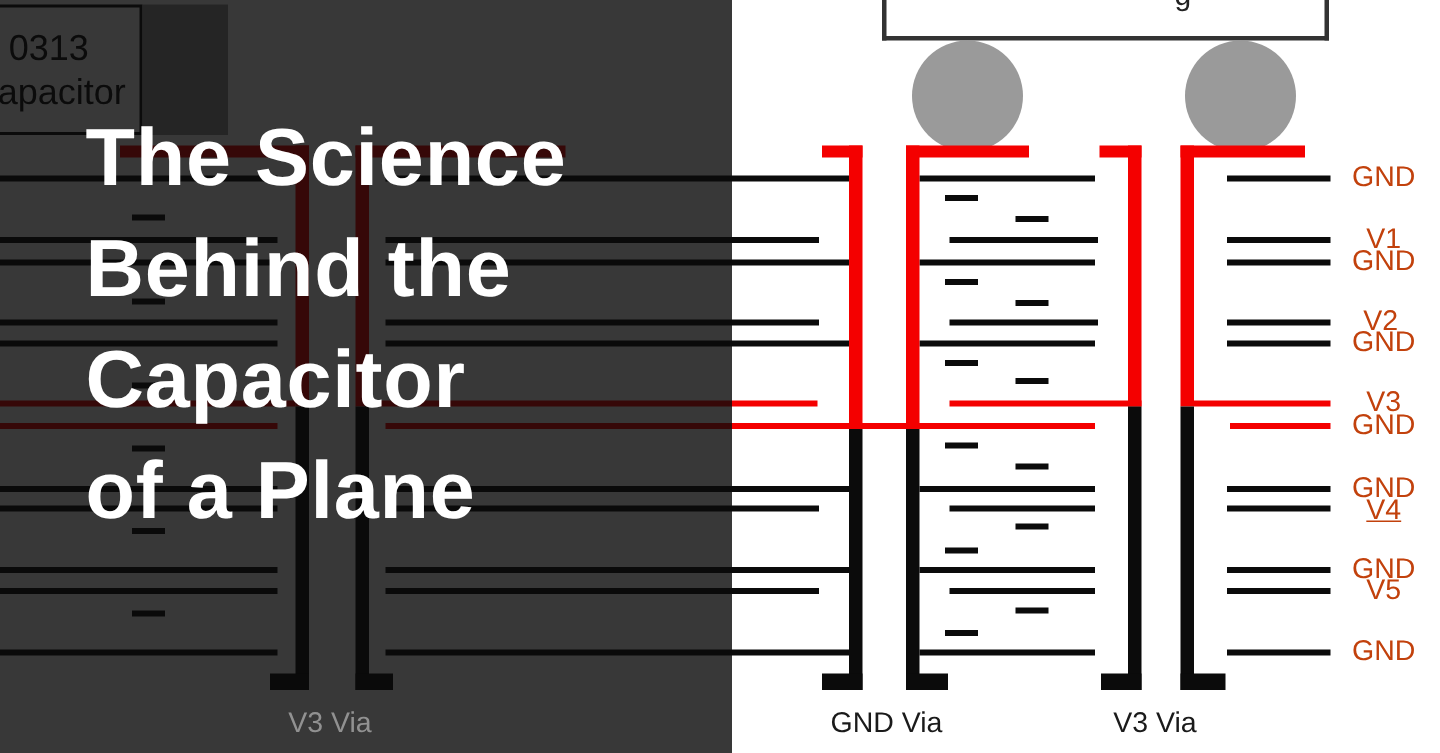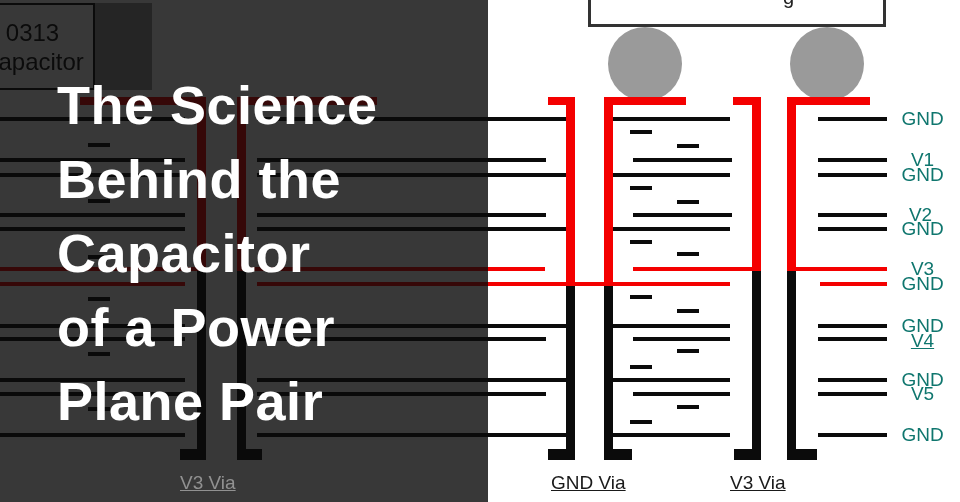--- a/index.html
+++ b/index.html
@@ -2,22 +2,22 @@
 <html><head>
 <meta charset="utf-8">
 <style>
   html,body { margin:0; padding:0; }
   body { width:960px; height:502px; overflow:hidden; background:#fff;
          font-family:"Liberation Sans", sans-serif; }
   #stage { position:relative; width:960px; height:502px; background:#fff; overflow:hidden; }
   #stage div { position:absolute; box-sizing:border-box; }
 
   
-  .layer-label { font-size:19px; line-height:16px; color:#0f766e; width:55px; text-align:center; z-index:2; }
-  .via-bottom-label { font-size:19px; line-height:16px; color:#1a1a1a; width:80px; text-align:left; z-index:2;text-decoration:underline; }
+  .layer-label { font-size:19px; line-height:16px; color:#c2410c; width:55px; text-align:center; z-index:2; }
+  .via-bottom-label { font-size:19px; line-height:16px; color:#1a1a1a; width:80px; text-align:center; z-index:2; }
   .via-bottom-label.dim { color:#919191; z-index:10; }
 
   #callout-box { left:-30px; top:3px; width:125px; height:87px; background:#ffffff;
                  border:2px solid #111; z-index:2;
                  display:flex; flex-direction:column; align-items:center; justify-content:center; }
   #callout-box .callout-line { position:static; font-size:24px; line-height:29px; color:#111; white-space:nowrap; }
 
   #capacitor-body { left:95px; top:3px; width:57px; height:87px; background:#9a9a9a; z-index:2; }
 
   #package-left-edge  { left:588px; top:0; width:3px; height:27px; background:#333; z-index:1; }
@@ -158,17 +158,16 @@
   <div class="via-bottom-label dim" style="left:180px;top:475px;">V3 Via</div>
   <div class="via-bottom-label" style="left:551px;top:475px;">GND Via</div>
   <div class="via-bottom-label" style="left:730px;top:475px;">V3 Via</div>
 
   <div id="dark-overlay" style="background: rgba(10, 10, 10, 0.81);"></div>
 
   <div id="hero-title" style="color: rgb(255, 255, 255);">
       <div class="title-line">The Science</div>
       <div class="title-line">Behind the</div>
       <div class="title-line">Capacitor</div>
-      <div class="title-line">of a Power</div>
-      <div class="title-line">Plane Pair</div>
+      <div class="title-line">of a Plane</div>
     </div>
 
 </div>
 
 </body></html>

